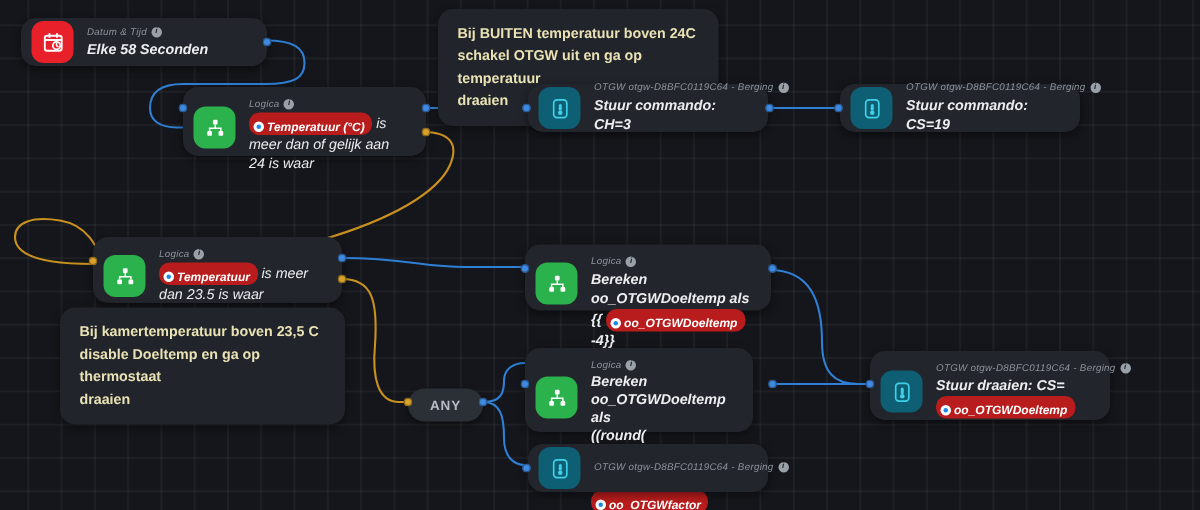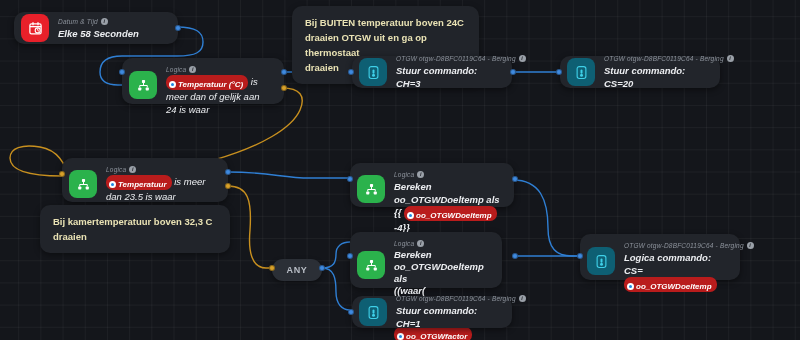--- a/index.html
+++ b/index.html
@@ -187,21 +187,21 @@
         <span>Datum &amp; Tijd</span>
         <span class="info">i</span>
       </div>
       <div class="txt">Elke 58  Seconden</div>
     </div>
   </div>
   <div class="port blue" style="left:175px; top:24.5px;"></div>
 
   <div class="comment" style="left:257px; top:6px; width:187px;margin-left:35px;">
     <div>Bij BUITEN temperatuur boven 24C</div>
-    <div>draaien OTGW uit en ga op thermostaat</div>
+    <div>schakel OTGW uit en ga op temperatuur</div>
     <div>draaien</div>
   </div>
 
   <div class="node" style="left:122px; top:58px; width:162px; height:46px; align-items:flex-start; padding-top:7px;">
     <div class="ico green" style="margin-top:6px;">
       <svg width="15" height="15" viewBox="0 0 24 24" fill="#fff">
         <rect x="9.5" y="3" width="5" height="5" rx="1.2"></rect>
         <rect x="3.5" y="15" width="5" height="5" rx="1.2"></rect>
         <rect x="15.5" y="15" width="5" height="5" rx="1.2"></rect>
         <path d="M12 8 V12 M6 15 V12 H18 V15" stroke="#fff" stroke-width="1.6" fill="none"></path>
@@ -247,21 +247,21 @@
         <rect x="5" y="2.5" width="14" height="19" rx="3.5"></rect>
         <rect x="10.4" y="7" width="3.2" height="7" rx="1.6" fill="#3fd0e8" stroke="none"></rect>
         <circle cx="12" cy="16.3" r="2.4" fill="#3fd0e8" stroke="none"></circle>
       </svg>
     </div>
     <div class="body">
       <div class="hdr">
         <span>OTGW otgw-D8BFC0119C64 - Berging</span>
         <span class="info">i</span>
       </div>
-      <div class="txt">Stuur commando: CS=20</div>
+      <div class="txt">Stuur commando: CS=19</div>
     </div>
   </div>
   <div class="port blue" style="left:556px; top:69px;"></div>
 
   <div class="node" style="left:62px; top:158px; width:166px; height:44px; align-items:flex-start; padding-top:7px;">
     <div class="ico green" style="margin-top:5px;">
       <svg width="15" height="15" viewBox="0 0 24 24" fill="#fff">
         <rect x="9.5" y="3" width="5" height="5" rx="1.2"></rect>
         <rect x="3.5" y="15" width="5" height="5" rx="1.2"></rect>
         <rect x="15.5" y="15" width="5" height="5" rx="1.2"></rect>
@@ -277,21 +277,22 @@
         <span class="chip"><span class="dot"></span><span>Temperatuur</span></span>
         <span>is meer dan  23.5 is waar</span>
       </div>
     </div>
   </div>
   <div class="port amber" style="left:59px; top:171px;"></div>
   <div class="port blue" style="left:225px; top:169px;"></div>
   <div class="port amber" style="left:225px; top:183px;"></div>
 
   <div class="comment" style="left:40px; top:205px; width:190px;">
-    <div>Bij kamertemperatuur boven 32,3 C</div>
+    <div>Bij kamertemperatuur boven 23,5 C</div>
+    <div>disable Doeltemp en ga op thermostaat</div>
     <div>draaien</div>
   </div>
 
   <div class="node" style="left:350px; top:163px; width:164px; height:44px; align-items:flex-start; padding-top:7px;justify-content:flex-end;">
     <div class="ico green" style="margin-top:5px;">
       <svg width="15" height="15" viewBox="0 0 24 24" fill="#fff">
         <rect x="9.5" y="3" width="5" height="5" rx="1.2"></rect>
         <rect x="3.5" y="15" width="5" height="5" rx="1.2"></rect>
         <rect x="15.5" y="15" width="5" height="5" rx="1.2"></rect>
         <path d="M12 8 V12 M6 15 V12 H18 V15" stroke="#fff" stroke-width="1.6" fill="none"></path>
@@ -326,21 +327,21 @@
         <path d="M12 8 V12 M6 15 V12 H18 V15" stroke="#fff" stroke-width="1.6" fill="none"></path>
       </svg>
     </div>
     <div class="body">
       <div class="hdr">
         <span>Logica</span>
         <span class="info">i</span>
       </div>
       <div class="txt" style="line-height:12px;">
         <span>Bereken oo_OTGWDoeltemp als</span><br>
-        <span>((waar(</span><span class="chip"><span class="dot"></span><span>oo_OTGWTemp</span></span><span>-(</span><br>
+        <span>((round(</span><span class="chip"><span class="dot"></span><span>oo_OTGWTemp</span></span><span>-(</span><br>
         <span class="chip"><span class="dot"></span><span>Temperatuur (°C)</span></span> <span>/</span><br>
         <span class="chip"><span class="dot"></span><span>oo_OTGWfactor</span></span><span>),1)}}</span>
       </div>
     </div>
   </div>
   <div class="port blue" style="left:347px; top:253px;"></div>
   <div class="port blue" style="left:512px; top:253px;"></div>
 
   <div class="node" style="left:580px; top:234px; width:160px; height:46px; align-items:flex-start; padding-top:7px;">
     <div class="ico teal" style="margin-top:6px;">
@@ -349,38 +350,37 @@
         <rect x="10.4" y="7" width="3.2" height="7" rx="1.6" fill="#3fd0e8" stroke="none"></rect>
         <circle cx="12" cy="16.3" r="2.4" fill="#3fd0e8" stroke="none"></circle>
       </svg>
     </div>
     <div class="body">
       <div class="hdr">
         <span>OTGW otgw-D8BFC0119C64 - Berging</span>
         <span class="info">i</span>
       </div>
       <div class="txt">
-        <span>Logica commando: CS=</span><br>
+        <span>Stuur draaien: CS=</span><br>
         <span class="chip"><span class="dot"></span><span>oo_OTGWDoeltemp</span></span>
       </div>
     </div>
   </div>
   <div class="port blue" style="left:577px; top:253px;"></div>
 
   <div class="node" style="left:352px; top:296px; width:160px; height:32px;">
     <div class="ico teal">
       <svg width="15" height="15" viewBox="0 0 24 24" fill="none" stroke="#3fd0e8" stroke-width="1.8">
         <rect x="5" y="2.5" width="14" height="19" rx="3.5"></rect>
         <rect x="10.4" y="7" width="3.2" height="7" rx="1.6" fill="#3fd0e8" stroke="none"></rect>
         <circle cx="12" cy="16.3" r="2.4" fill="#3fd0e8" stroke="none"></circle>
       </svg>
     </div>
     <div class="body">
       <div class="hdr">
         <span>OTGW otgw-D8BFC0119C64 - Berging</span>
         <span class="info">i</span>
       </div>
-      <div class="txt">Stuur commando: CH=1</div>
     </div>
   </div>
   <div class="port blue" style="left:348px; top:309px;"></div>
 
 </div>
 
 </body></html>

